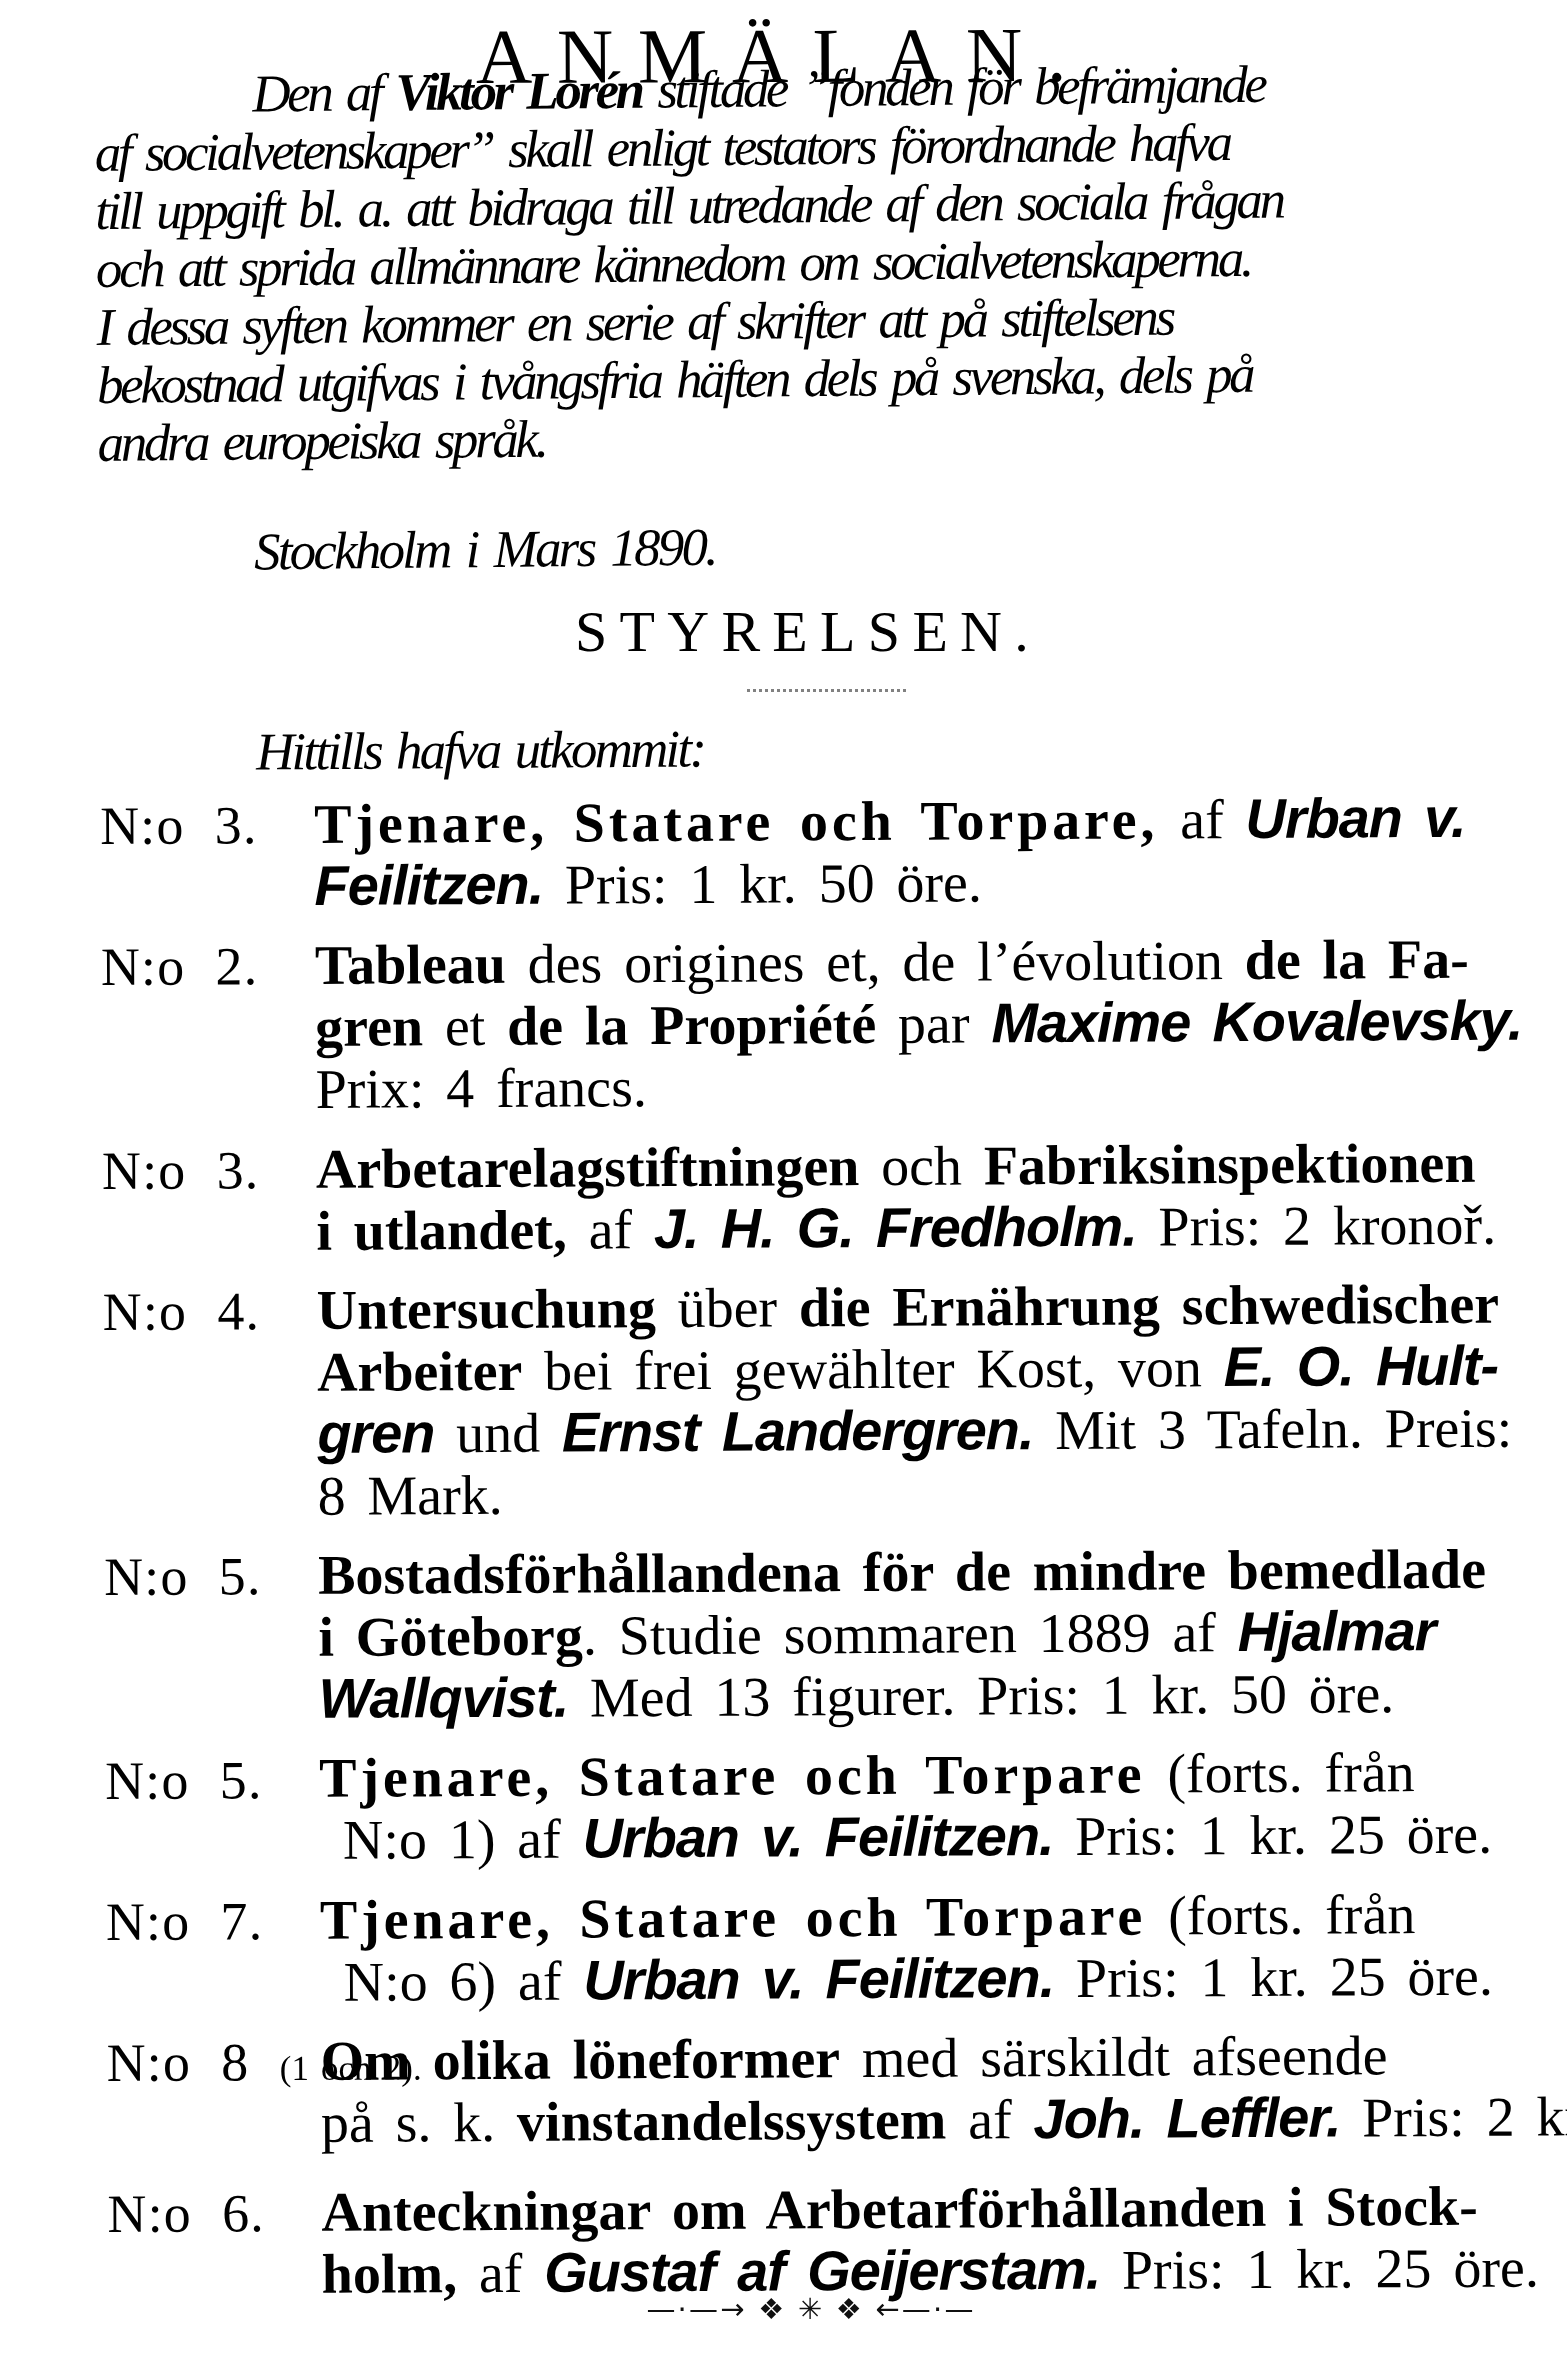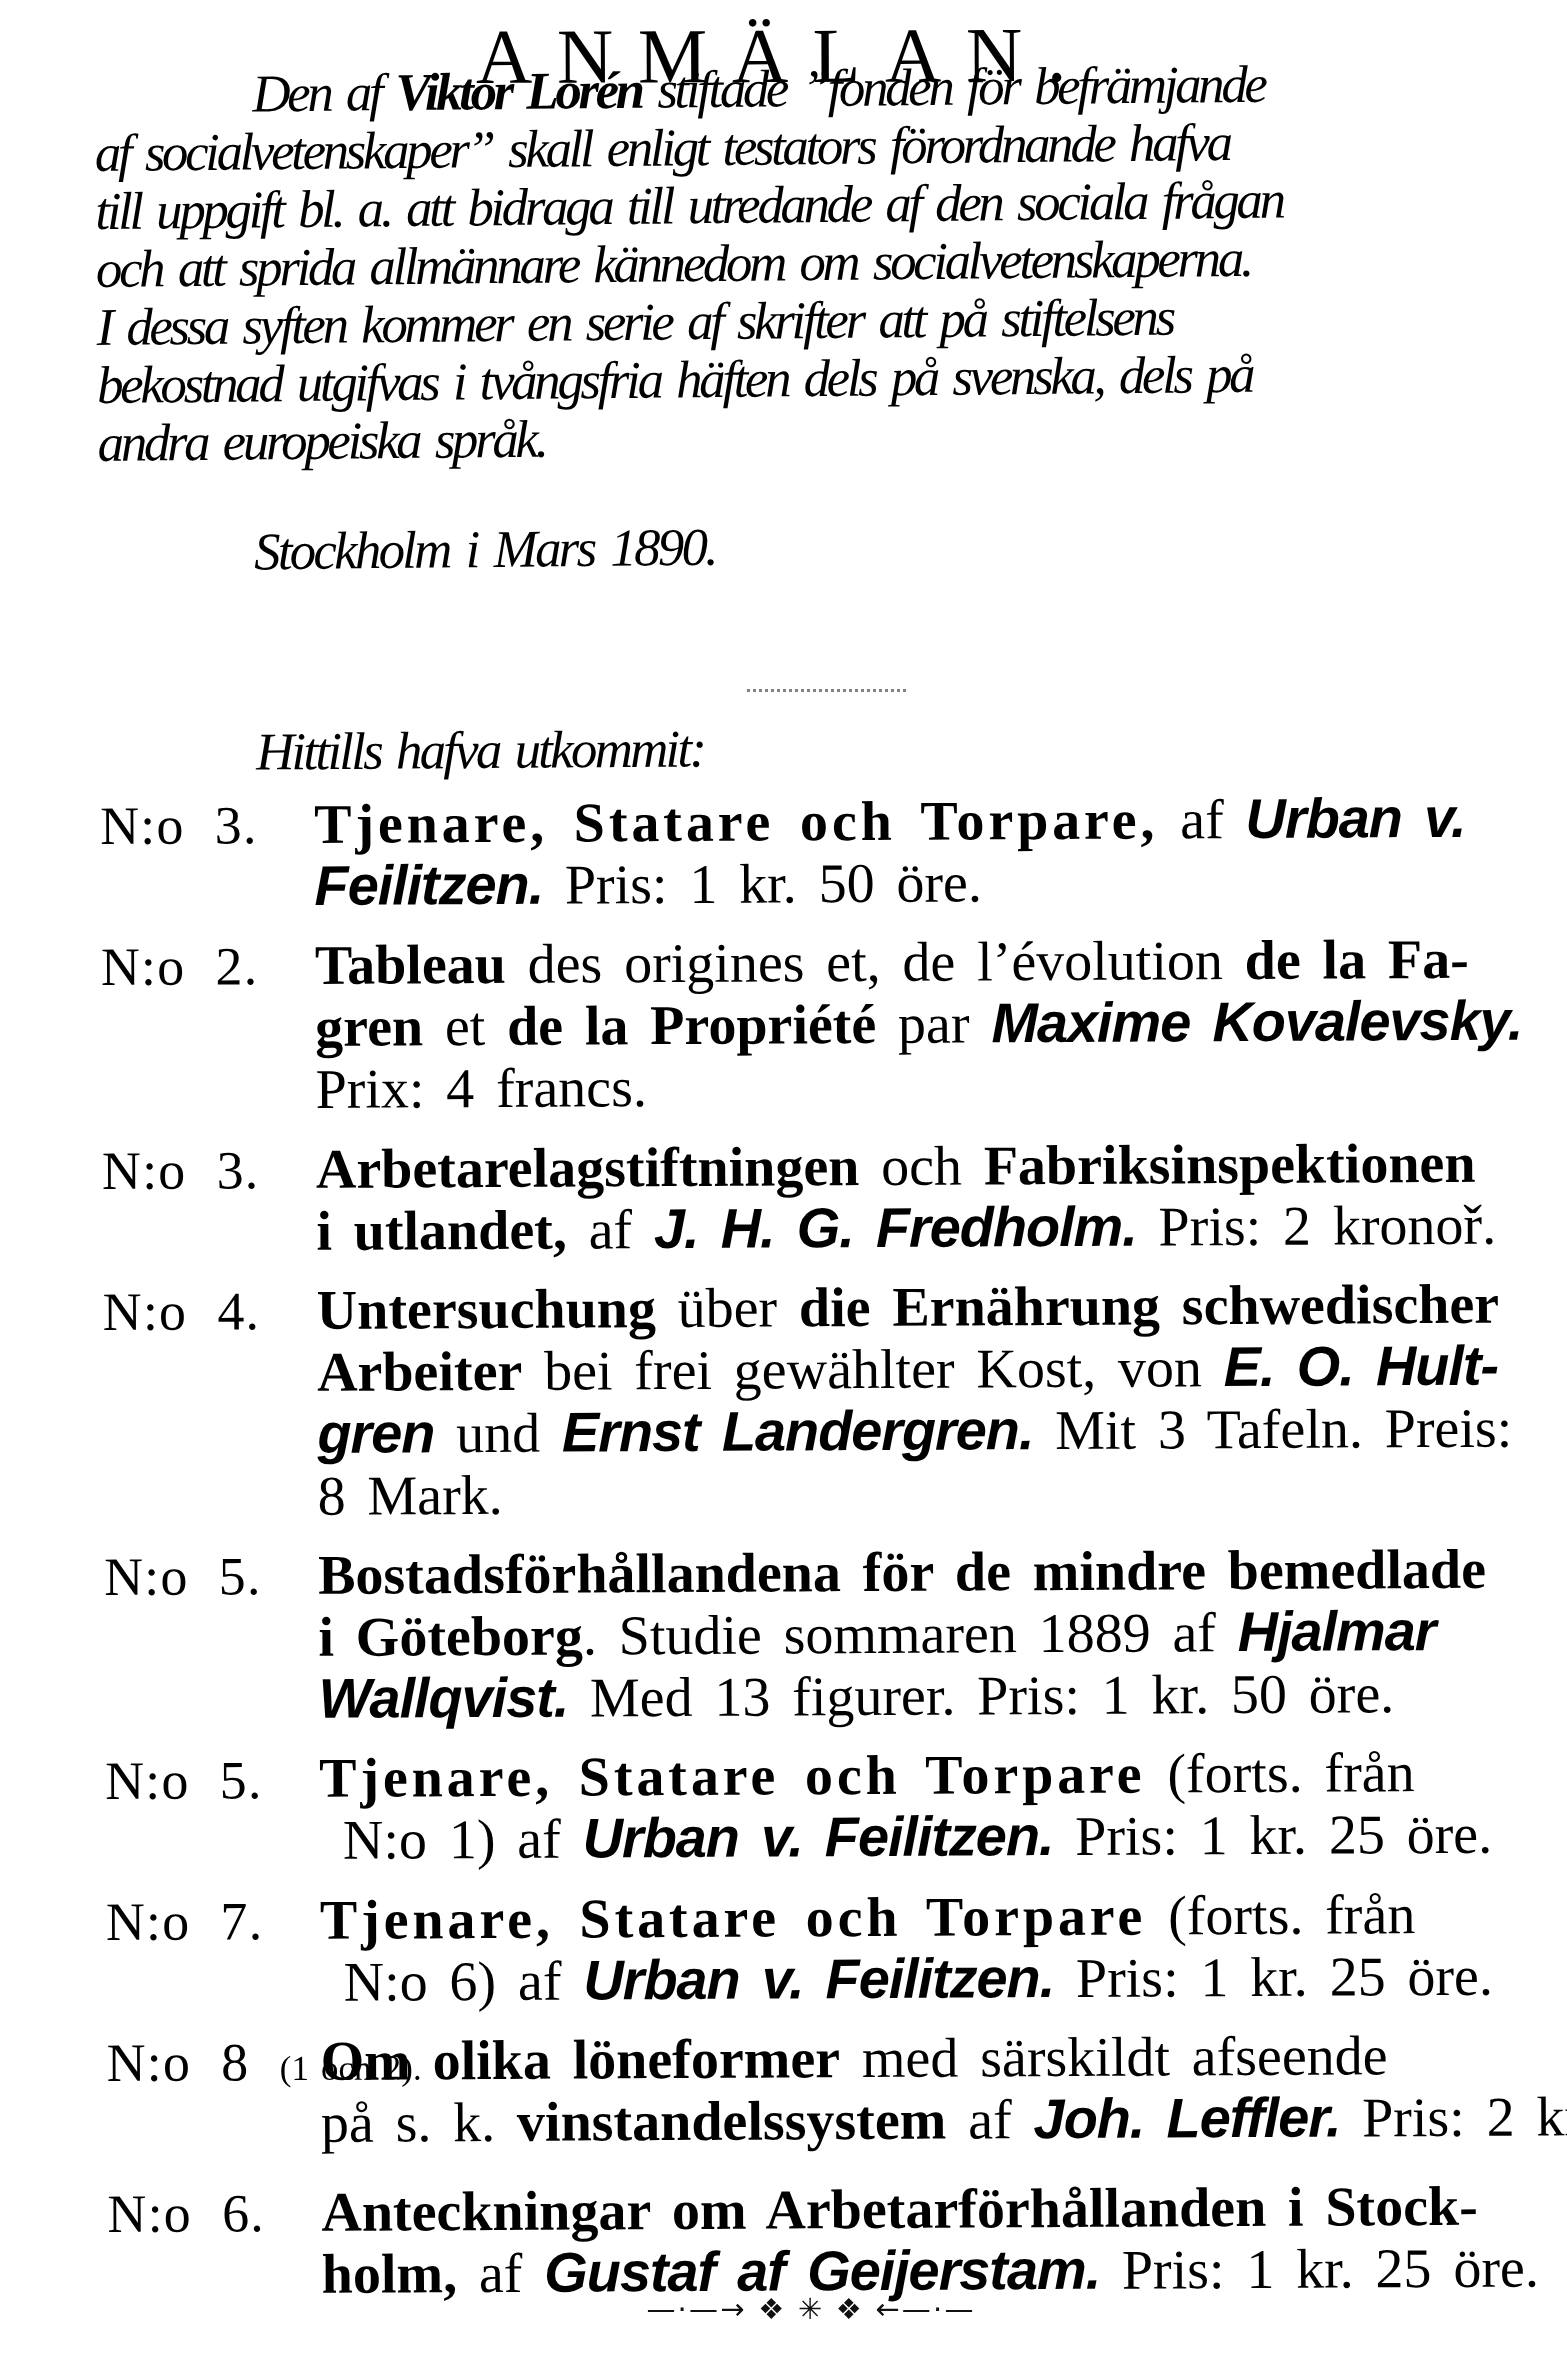--- a/index.html
+++ b/index.html
@@ -163,20 +163,21 @@
     <div class="iline"><span>af socialvetenskaper” skall enligt testators förordnande hafva</span></div>
     <div class="iline"><span>till uppgift bl. a. att bidraga till utredande af den sociala frågan</span></div>
     <div class="iline"><span>och att sprida allmännare kännedom om socialvetenskaperna.</span></div>
     <div class="iline"><span>I dessa syften kommer en serie af skrifter att på stiftelsens</span></div>
     <div class="iline"><span>bekostnad utgifvas i tvångsfria häften dels på svenska, dels på</span></div>
     <div class="iline"><span>andra europeiska språk.</span></div>
   </div>
 
   <div class="dateline">Stockholm i Mars 1890.</div>
 
+  <div class="board">STYRELSEN.</div>
   <div class="dotline"></div>
 
   <div class="list-intro">Hittills hafva utkommit:</div>
 
   <ol class="items">
 
     <li class="item">
       <span class="label"><span>N:o 3.</span></span>
       <div class="line"><span class="bs">Tjenare, Statare och Torpare,</span><span class="p"> af </span><span class="a">Urban v.</span></div>
       <div class="line"><span class="a">Feilitzen.</span><span class="p"> Pris: 1 kr. 50 öre.</span></div>

